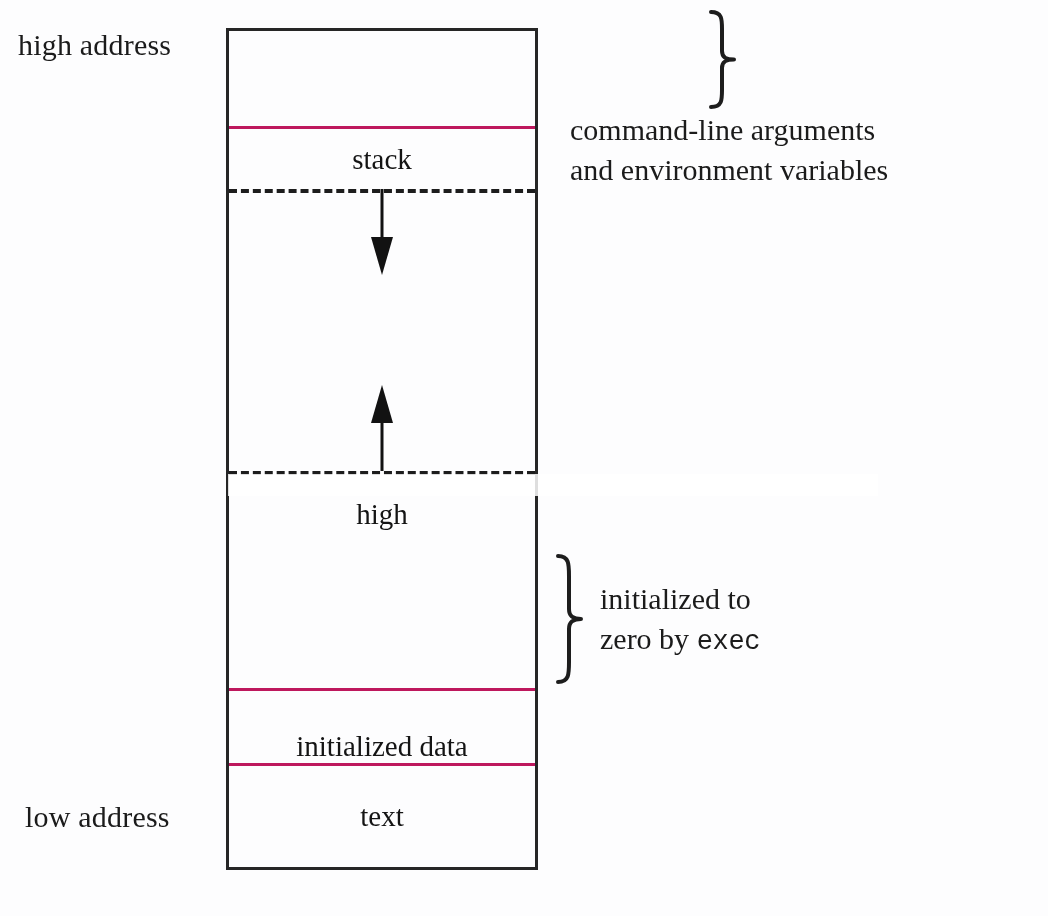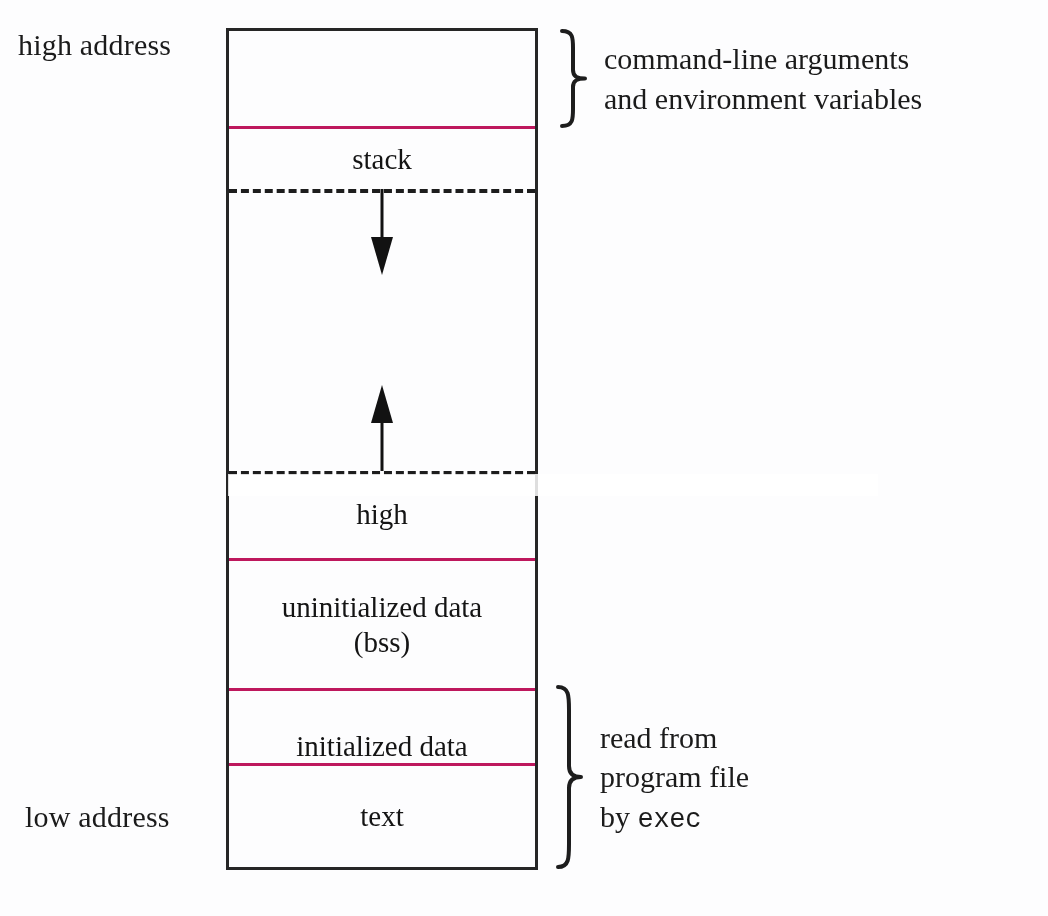--- a/index.html
+++ b/index.html
@@ -166,24 +166,20 @@
     </div>
 
     <div class="segment" id="seg-gap" style="top:158px;height:282px;">
       <span class="seg-label"></span>
     </div>
 
     <div class="segment" id="seg-heap" style="top:440px;height:87px;">
       <span class="seg-label">high</span>
     </div>
 
-    <div class="segment divider-top" id="seg-bss" style="top:527px;height:130px;">
-      <span class="seg-label">uninitialized data
-(bss)</span>
-    </div>
 
     <div class="segment divider-top" id="seg-data" style="top:657px;height:75px;align-items:flex-end;">
       <span class="seg-label">initialized data</span>
     </div>
 
     <div class="segment divider-top" id="seg-text" style="top:732px;height:104px;">
       <span class="seg-label">text</span>
     </div>
 
     <div class="dashed-line" style="top:158px;"></div>
@@ -194,31 +190,30 @@
       <div class="head"></div>
     </div>
     <div class="arrow" id="arrow-heap-up" style="top:342px;height:98px;">
       <div class="shaft"></div>
       <div class="head"></div>
     </div>
   </div>
 
   <div id="scan-smudge"></div>
 
-  <div class="annotation" id="ann-argv" style="left:556px;top:28px;height:101px;">
+  <div class="annotation" id="ann-argv" style="left:556px;top:9px;height:101px;flex-direction:column;">
     <svg class="brace" width="34" height="101" viewBox="0 0 34 101">
       <path d="M6 3 C17 3 17 10 17 20 L17 42 C17 49 22 50.5 29 50.5 C22 50.5 17 52 17 59 L17 81 C17 91 17 98 6 98"></path>
     </svg>
     <div class="note">command-line arguments
 and environment variables</div>
   </div>
 
-
-  <div class="annotation" id="ann-text" style="left:552px;top:684px;height:188px;">
-    <svg class="brace" width="34" height="188" viewBox="0 0 34 188">
-      <path d="M6 3 C17 3 17 12 17 26 L17 82 C17 90 22 93 29 93 C22 93 17 96 17 104 L17 160 C17 174 17 183 6 183"></path>
+  <div class="annotation" id="ann-bss" style="left:552px;top:553px;height:134px;">
+    <svg class="brace" width="34" height="134" viewBox="0 0 34 134">
+      <path d="M6 3 C17 3 17 11 17 23 L17 56 C17 64 22 66 29 66 C22 66 17 68 17 76 L17 109 C17 121 17 129 6 129"></path>
     </svg>
-    <div class="note"><span>read from
-program file
-by </span><span class="mono">exec</span></div>
+    <div class="note"><span>initialized to
+zero by </span><span class="mono">exec</span></div>
   </div>
 
+
 </div>
 
 </body></html>

